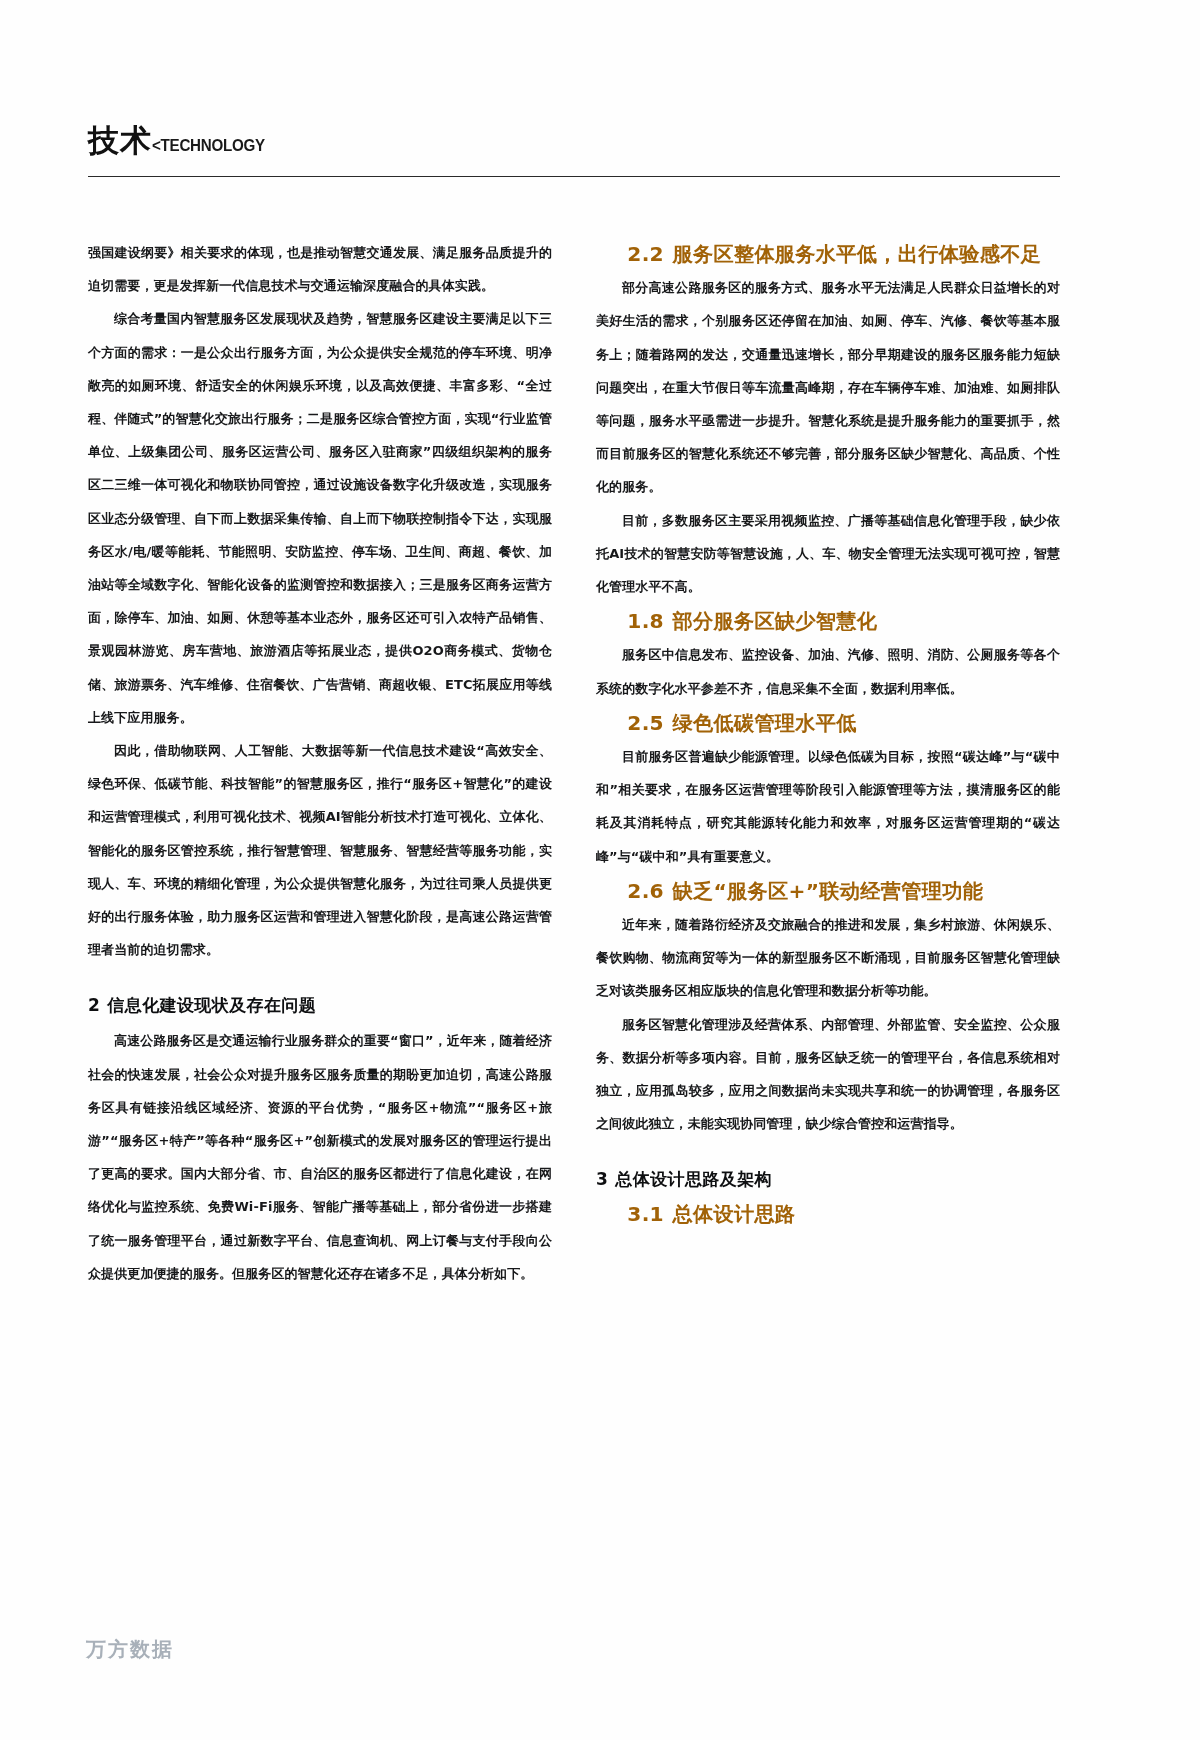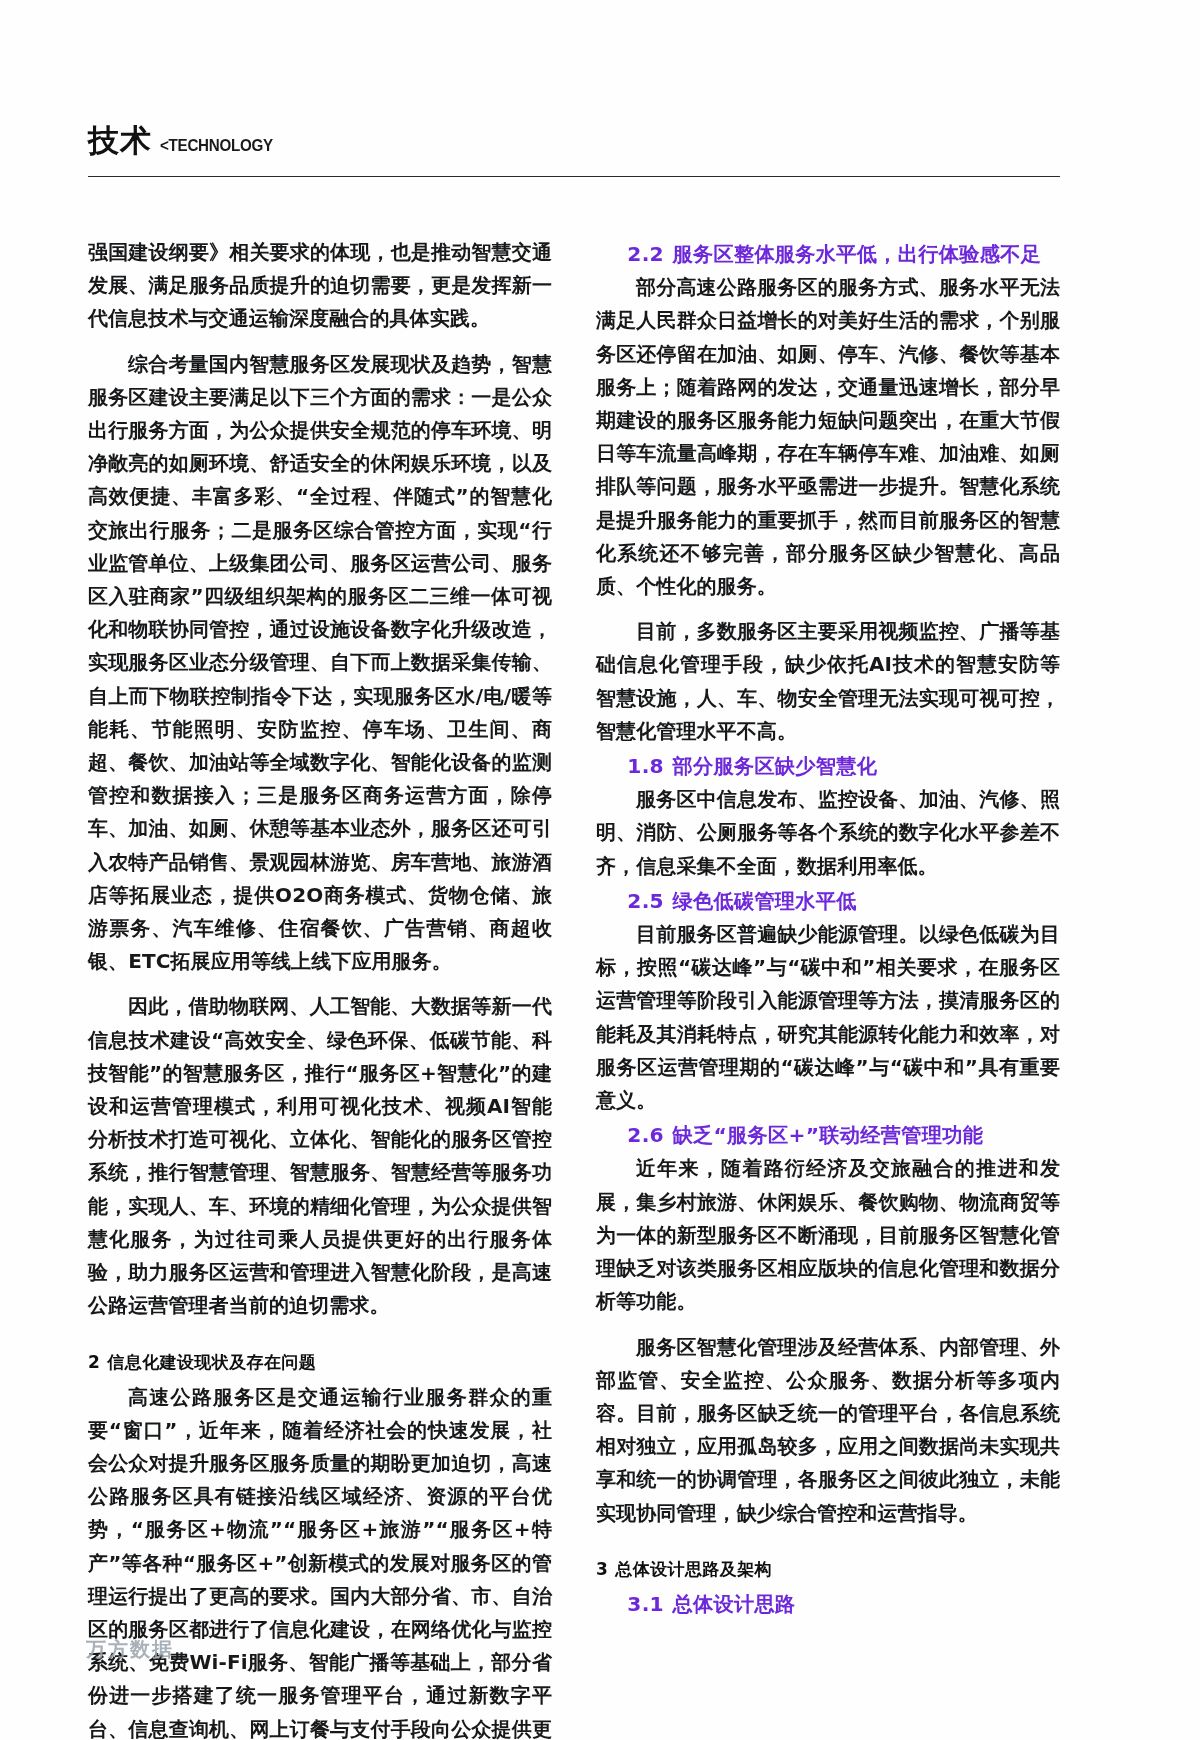--- a/index.html
+++ b/index.html
@@ -25,21 +25,21 @@
   .masthead {
     position: absolute;
     left: 88px;
     top: 120px;
     width: 1000px;
     height: 60px;
   }
   .masthead-inner {
     display: flex;
     align-items: baseline;
-    gap: 8px;
+    gap: 0;
   }
   .masthead-cn {
     font-family: "DejaVu Sans", "Liberation Sans", sans-serif;
     font-size: 31px;
     font-weight: 700;
     color: #111;
     letter-spacing: 1px;
   }
   .masthead-en {
     font-family: "Liberation Sans", sans-serif;
@@ -67,51 +67,51 @@
     width: 972px;
     display: flex;
     gap: 44px;
   }
   .col {
     width: 464px;
   }
 
   .para {
     font-family: "DejaVu Sans", "Liberation Sans", sans-serif;
-    font-size: 20px;
+    font-size: 13px;
     line-height: 33.2px;
     color: #17181a;
     text-align: justify;
     text-justify: inter-ideograph;
     margin: 0;
     letter-spacing: 0.1px;
     font-weight: 600;
   }
   .para.indent {
     text-indent: 2em;
   }
   .para + .para {
-    margin-top: 12px;
+    margin-top: 0;
   }
 
   h2.sec {
     font-family: "DejaVu Sans", "Liberation Sans", sans-serif;
     font-size: 17px;
     line-height: 34px;
     font-weight: 700;
     color: #0e0f11;
     margin: 22px 0 2px 0;
     letter-spacing: 0.4px;
   }
   h3.subsec {
     font-family: "DejaVu Sans", "Liberation Sans", sans-serif;
     font-size: 20.2px;
     line-height: 33.2px;
     font-weight: 700;
-    color: #6d28d9;
+    color: #a16207;
     margin: 2px 0 0 0;
     padding-left: 1.55em;
     letter-spacing: 0.3px;
   }
   .sec-num {
     margin-right: 0.42em;
   }
 
   
   .watermark {

